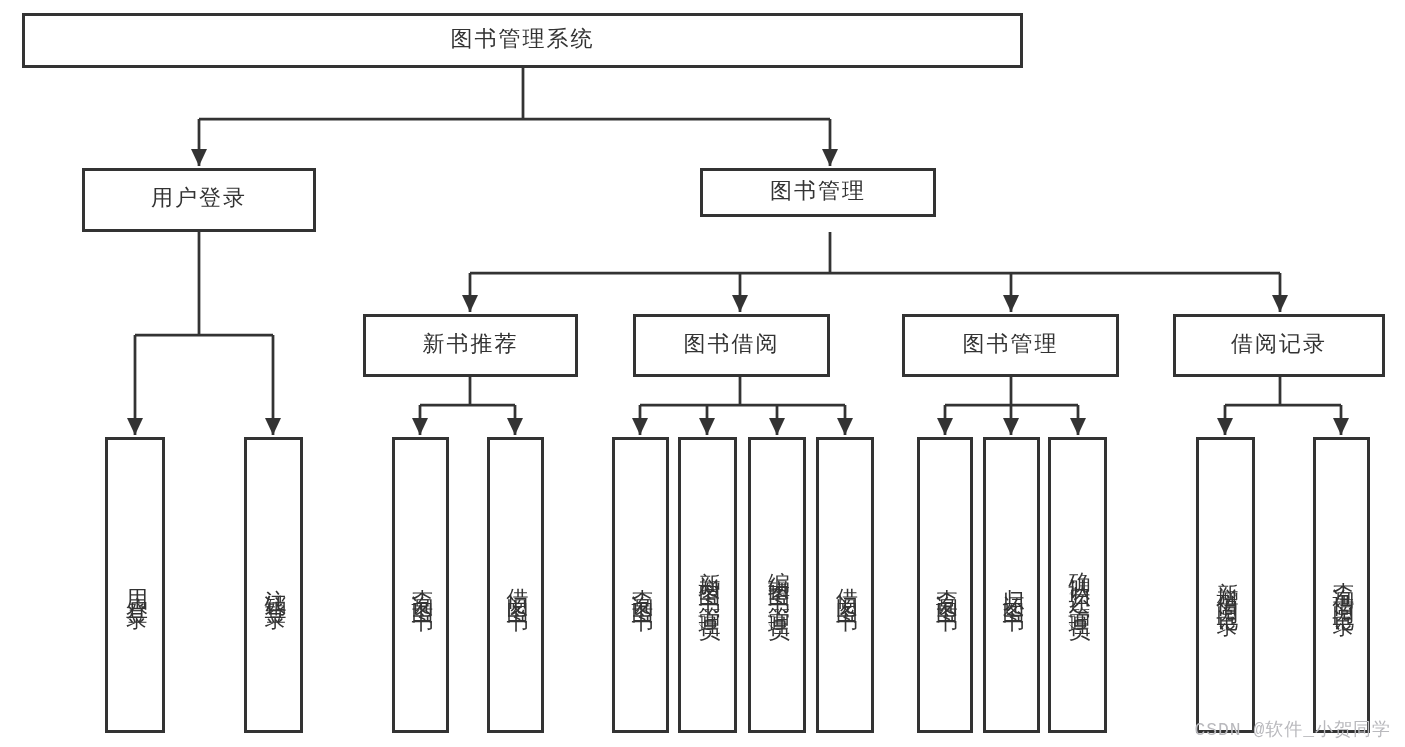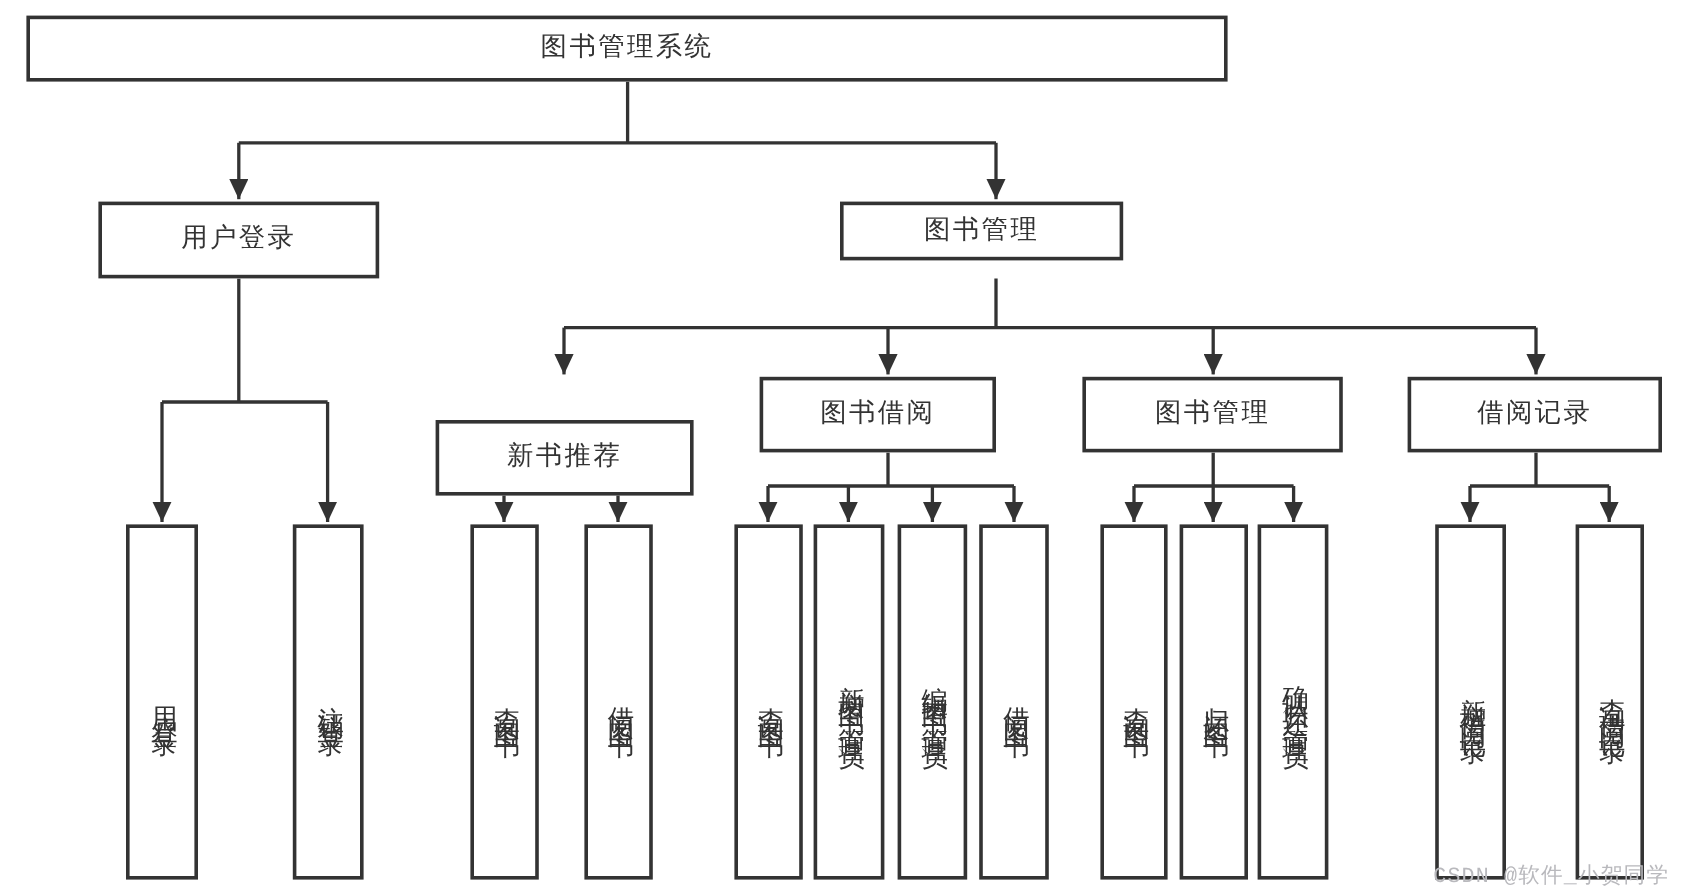--- a/index.html
+++ b/index.html
@@ -91,21 +91,21 @@
     <path d="M1280 377 V405 M1225 405 H1341"></path>
     <path d="M1225 405 V435" marker-end="url(#arrow)"></path>
     <path d="M1341 405 V435" marker-end="url(#arrow)"></path>
   </svg>
 
   <div class="node" style="left:22px; top:13px; width:1001px; height:55px;">图书管理系统</div>
 
   <div class="node" style="left:82px; top:168px; width:234px; height:64px;">用户登录</div>
   <div class="node" style="left:700px; top:168px; width:236px; height:49px;">图书管理</div>
 
-  <div class="node" style="left:363px; top:314px; width:215px; height:63px;margin-top:36px;">新书推荐</div>
+  <div class="node" style="left:363px; top:314px; width:215px; height:63px;">新书推荐</div>
   <div class="node" style="left:633px; top:314px; width:197px; height:63px;">图书借阅</div>
   <div class="node" style="left:902px; top:314px; width:217px; height:63px;">图书管理</div>
   <div class="node" style="left:1173px; top:314px; width:212px; height:63px;">借阅记录</div>
 
   <div class="node vnode" style="left:105px; top:437px; width:60px; height:296px;">
     <span>用户登录</span>
   </div>
   <div class="node vnode" style="left:244px; top:437px; width:59px; height:296px;">
     <span>注销登录</span>
   </div>

